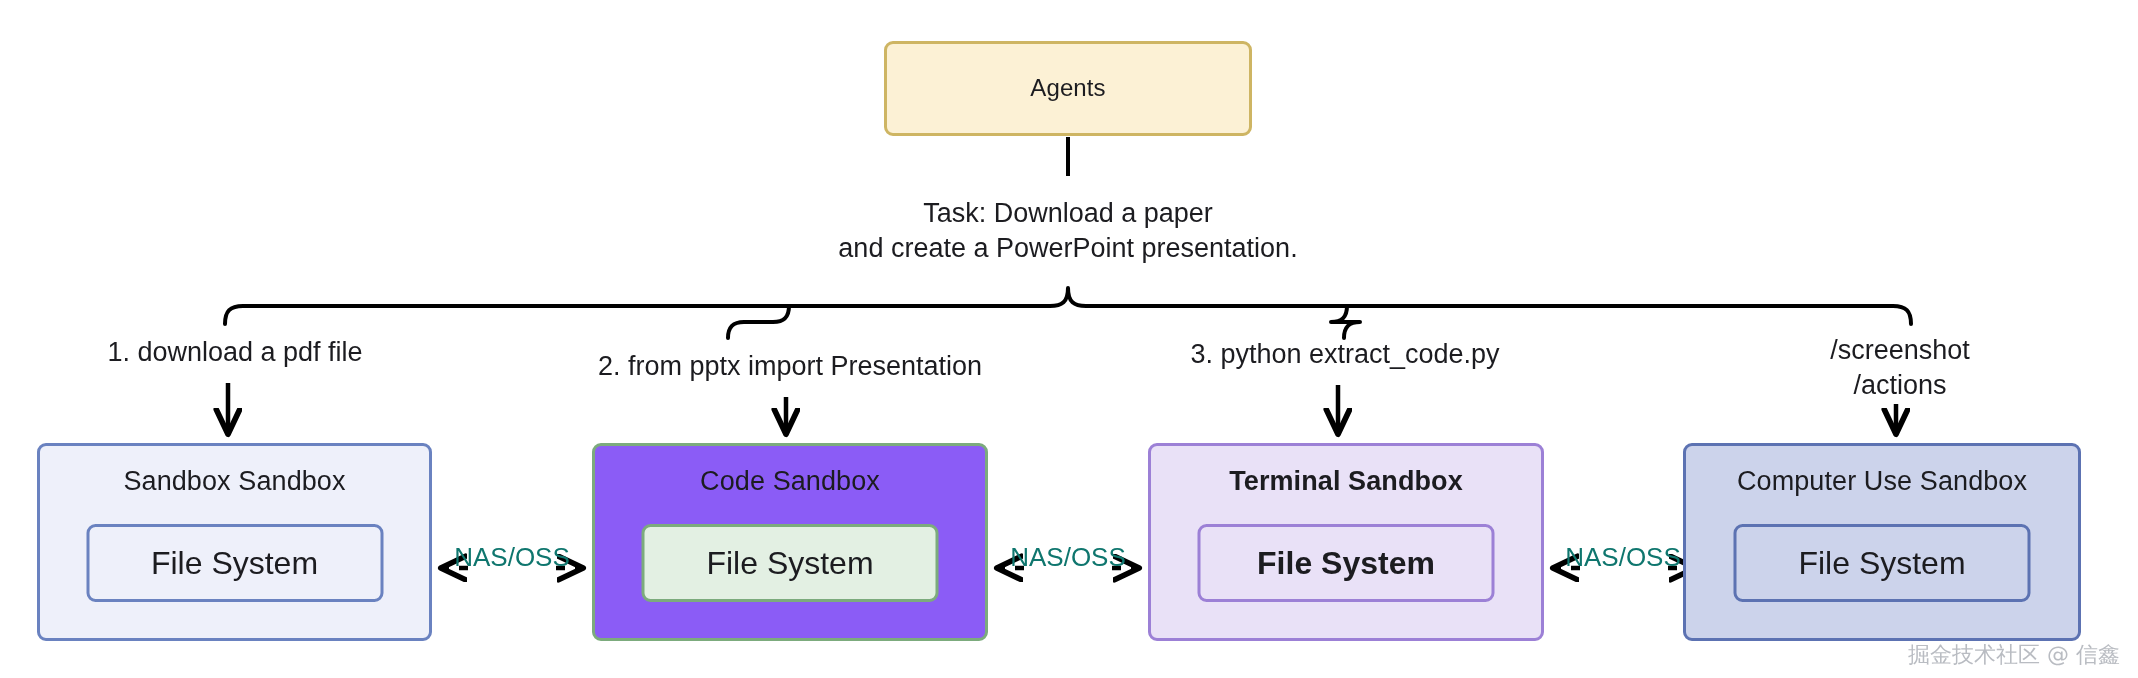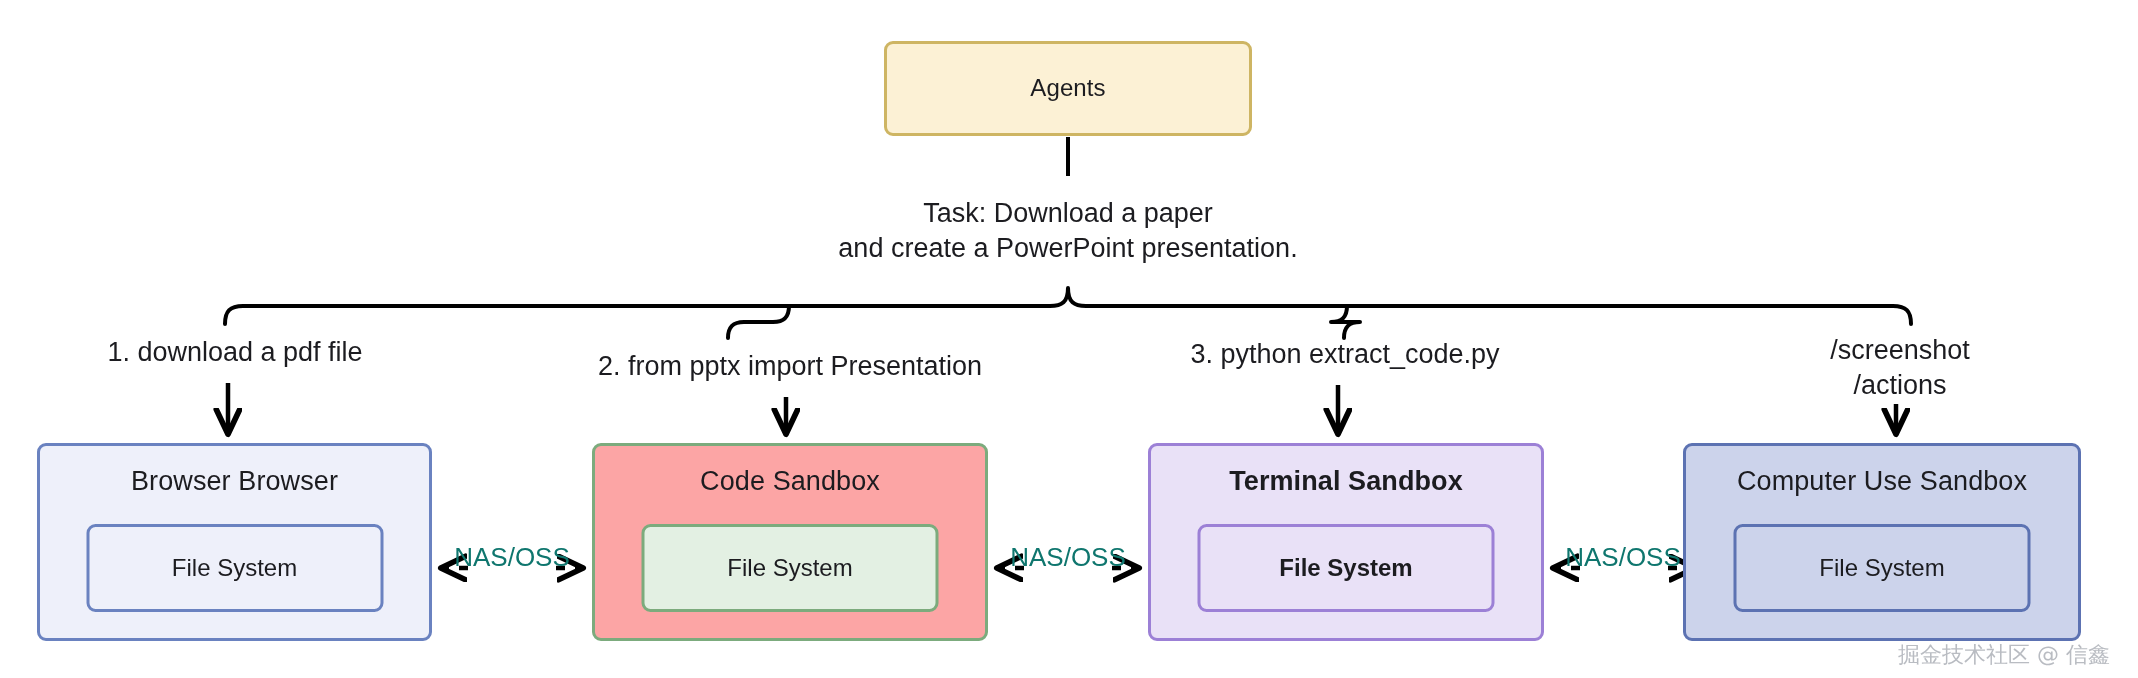--- a/index.html
+++ b/index.html
@@ -77,45 +77,45 @@
   }
   .filesystem {
     position: absolute;
     box-sizing: border-box;
     border-radius: 9px;
     border-style: solid;
     border-width: 3px;
     left: 50%;
     transform: translateX(-50%);
     top: 78px;
-    height: 88px;
+    height: 78px;
     display: flex;
     align-items: center;
     justify-content: center;
-    font-size: 24px;
+    font-size: 32px;
     color: #1c1c20;
     white-space: nowrap;
   }
 
   #browser-sandbox {
     left: 37px;
     width: 395px;
     background: #eef0fa;
     border-color: #6a82c0;
   }
   #browser-sandbox .filesystem {
     width: 297px;
     background: #eef0fa;
     border-color: #6a82c0;
   }
 
   #code-sandbox {
     left: 592px;
     width: 396px;
-    background: #fca5a5;
+    background: #8b5cf6;
     border-color: #7cab7d;
   }
   #code-sandbox .filesystem {
     width: 297px;
     background: #e3f0e3;
     border-color: #7cab7d;
   }
 
   #terminal-sandbox {
     left: 1148px;
@@ -178,21 +178,21 @@
     font-size: 26px;
     color: #0f766e;
     white-space: nowrap;
   }
   #nas-label-1 { left: 432px; width: 160px; }
   #nas-label-2 { left: 988px; width: 160px; }
   #nas-label-3 { left: 1544px; width: 158px; }
 
   #watermark {
     position: absolute;
-    right: 28px;
+    right: 18px;
     bottom: 8px;
     font-size: 22px;
     color: #b9bcc2;
     white-space: nowrap;
     font-family: "DejaVu Sans", sans-serif;
   }
 </style>
 </head>
 <body>
 
@@ -244,21 +244,21 @@
   <div class="free-label" id="task-label">Task: Download a paper
 and create a PowerPoint presentation.</div>
 
   <div class="step-label" id="step-label-1">1. download a pdf file</div>
   <div class="step-label" id="step-label-2">2. from pptx import Presentation</div>
   <div class="step-label" id="step-label-3">3. python extract_code.py</div>
   <div class="step-label" id="step-label-4">/screenshot
 /actions</div>
 
   <div class="node sandbox" id="browser-sandbox">
-    <div class="node-title">Browser Browser</div>
+    <div class="node-title">Sandbox Sandbox</div>
     <div class="filesystem">File System</div>
   </div>
 
   <div class="node sandbox" id="code-sandbox">
     <div class="node-title">Code Sandbox</div>
     <div class="filesystem">File System</div>
   </div>
 
   <div class="node sandbox" id="terminal-sandbox">
     <div class="node-title">Terminal Sandbox</div>

